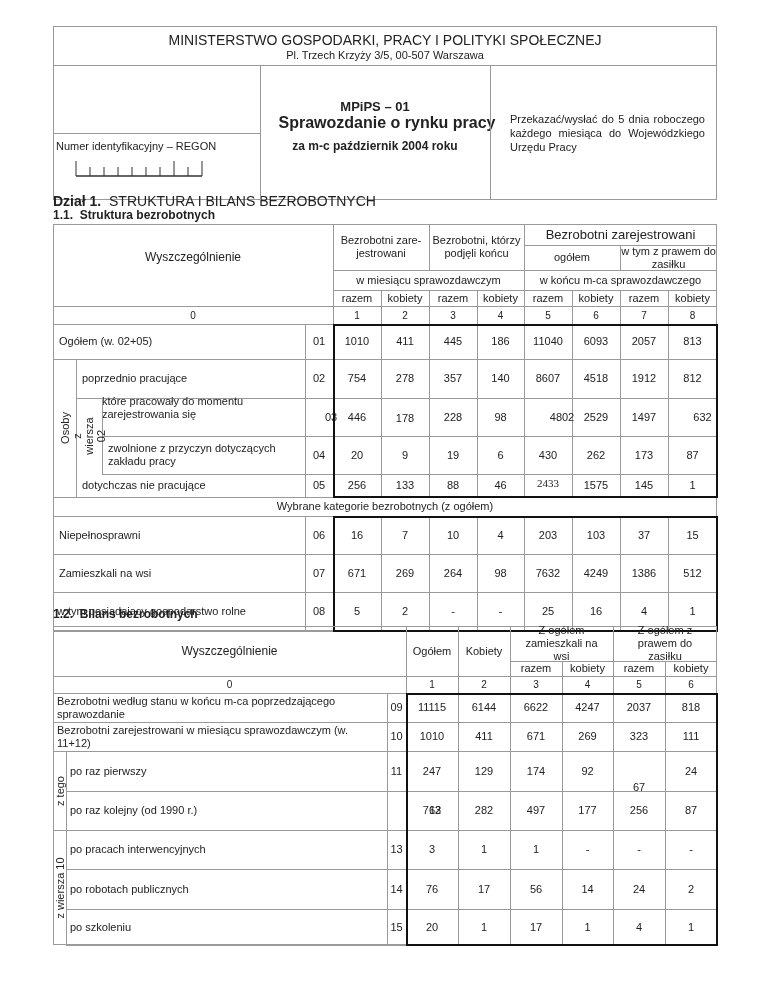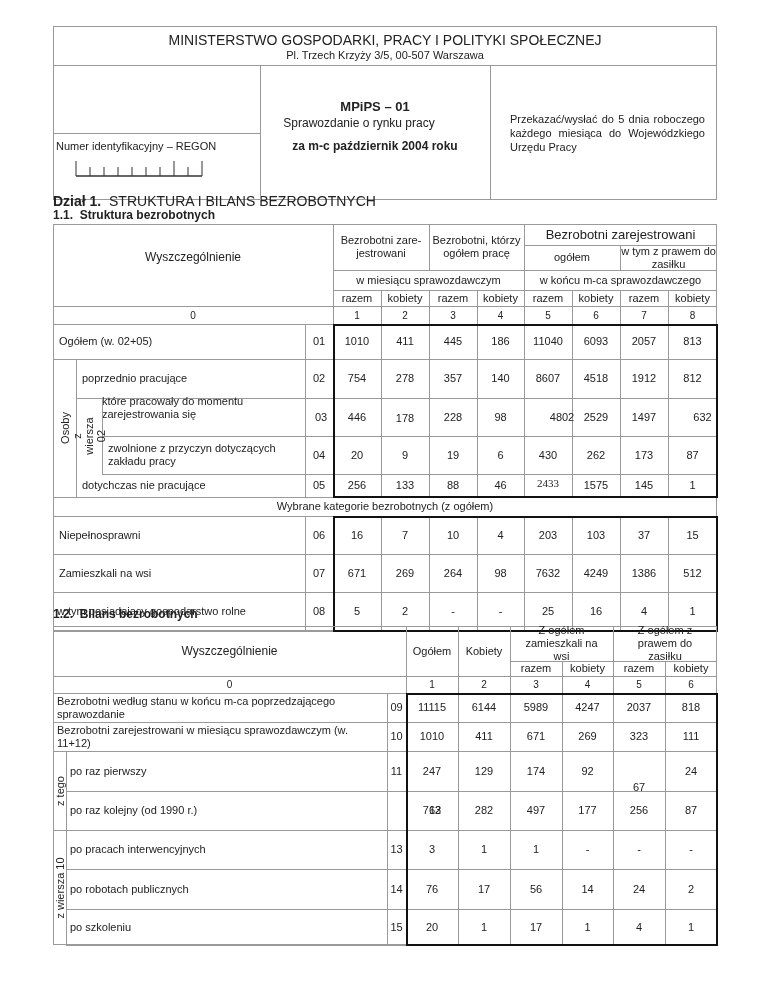--- a/index.html
+++ b/index.html
@@ -15,21 +15,21 @@
 </style>
 </head>
 <body>
 
 <div class="abs" style="left:53px;top:26px;width:664px;height:174px;border:1px solid #999;"></div>
 
 <div class="abs c" style="left:53px;top:32px;width:664px;height:16px;font-size:14px;">MINISTERSTWO GOSPODARKI, PRACY I POLITYKI SPOŁECZNEJ</div>
 <div class="abs c" style="left:53px;top:48px;width:664px;height:14px;font-size:11px;">Pl. Trzech Krzyży 3/5, 00-507 Warszawa</div>
 
 <div class="abs c" style="left:260px;top:98px;width:230px;height:16px;font-size:13px;font-weight:bold;">MPiPS – 01</div>
-<div class="abs c" style="left:244px;top:116px;width:230px;height:14px;font-size:12px;font-weight:normal;">Sprawozdanie o rynku pracy</div>
+<div class="abs c" style="left:272px;top:116px;width:230px;height:14px;font-size:16px;font-weight:bold;">Sprawozdanie o rynku pracy</div>
 <div class="abs c" style="left:260px;top:139px;width:230px;height:14px;font-size:12px;font-weight:bold;">za m-c październik 2004 roku</div>
 
 <div class="abs" style="left:56px;top:140px;width:200px;height:14px;font-size:11px;">Numer identyfikacyjny – REGON</div>
 <div class="abs" style="left:75px;top:161px;width:128px;height:16px;">
   <svg width="128" height="16">
     <line x1="1" y1="15" x2="127" y2="15" stroke="#333" stroke-width="1.5"></line>
     <g stroke="#333" stroke-width="1">
       <line x1="1" y1="0" x2="1" y2="15"></line>
       <line x1="15" y1="6" x2="15" y2="15"></line>
       <line x1="29" y1="6" x2="29" y2="15"></line>
@@ -66,21 +66,21 @@
     <div class="abs " style="left: 524px; top: 270px; width: 1px; height: 20px; background: rgb(154, 154, 154);"></div>
     <div class="abs " style="left: 381px; top: 290px; width: 1px; height: 34px; background: rgb(154, 154, 154);"></div>
     <div class="abs " style="left: 429px; top: 290px; width: 1px; height: 34px; background: rgb(154, 154, 154);"></div>
     <div class="abs " style="left: 477px; top: 290px; width: 1px; height: 34px; background: rgb(154, 154, 154);"></div>
     <div class="abs " style="left: 524px; top: 290px; width: 1px; height: 34px; background: rgb(154, 154, 154);"></div>
     <div class="abs " style="left: 572px; top: 290px; width: 1px; height: 34px; background: rgb(154, 154, 154);"></div>
     <div class="abs " style="left: 620px; top: 290px; width: 1px; height: 34px; background: rgb(154, 154, 154);"></div>
     <div class="abs " style="left: 668px; top: 290px; width: 1px; height: 34px; background: rgb(154, 154, 154);"></div>
     <div class="abs c" style="left: 53px; top: 224px; width: 280px; height: 66px; font-size: 12px;">Wyszczególnienie</div>
     <div class="abs c t" style="left: 333px; top: 224px; width: 96px; height: 46px;">Bezrobotni zare-jestrowani</div>
-    <div class="abs c t" style="left: 429px; top: 224px; width: 95px; height: 46px;">Bezrobotni, którzy ogółem pracę</div>
+    <div class="abs c t" style="left: 429px; top: 224px; width: 95px; height: 46px;">Bezrobotni, którzy podjęli końcu</div>
     <div class="abs c t" style="left: 524px; top: 224px; width: 193px; height: 21px; font-size: 13px;">Bezrobotni zarejestrowani</div>
     <div class="abs c t" style="left: 524px; top: 245px; width: 96px; height: 25px;">ogółem</div>
     <div class="abs c t" style="left: 620px; top: 245px; width: 97px; height: 25px;">w tym z prawem do zasiłku</div>
     <div class="abs c t" style="left: 333px; top: 270px; width: 191px; height: 20px;">w miesiącu sprawozdawczym</div>
     <div class="abs c t" style="left: 524px; top: 270px; width: 193px; height: 20px;">w końcu m-ca sprawozdawczego</div>
     <div class="abs c t" style="left: 333px; top: 290px; width: 48px; height: 16px;">razem</div>
     <div class="abs c t" style="left: 381px; top: 290px; width: 48px; height: 16px;">kobiety</div>
     <div class="abs c t" style="left: 429px; top: 290px; width: 48px; height: 16px;">razem</div>
     <div class="abs c t" style="left: 477px; top: 290px; width: 47px; height: 16px;">kobiety</div>
     <div class="abs c t" style="left: 524px; top: 290px; width: 48px; height: 16px;">razem</div>
@@ -137,21 +137,21 @@
     <div class="abs " style="left: 102px; top: 436px; width: 615px; height: 1px; background: rgb(154, 154, 154);"></div>
     <div class="abs " style="left: 305px; top: 398px; width: 1px; height: 38px; background: rgb(154, 154, 154);"></div>
     <div class="abs " style="left: 381px; top: 398px; width: 1px; height: 38px; background: rgb(154, 154, 154);"></div>
     <div class="abs " style="left: 429px; top: 398px; width: 1px; height: 38px; background: rgb(154, 154, 154);"></div>
     <div class="abs " style="left: 477px; top: 398px; width: 1px; height: 38px; background: rgb(154, 154, 154);"></div>
     <div class="abs " style="left: 524px; top: 398px; width: 1px; height: 38px; background: rgb(154, 154, 154);"></div>
     <div class="abs " style="left: 572px; top: 398px; width: 1px; height: 38px; background: rgb(154, 154, 154);"></div>
     <div class="abs " style="left: 620px; top: 398px; width: 1px; height: 38px; background: rgb(154, 154, 154);"></div>
     <div class="abs " style="left: 668px; top: 398px; width: 1px; height: 38px; background: rgb(154, 154, 154);"></div>
     <div class="abs l t" style="left: 102px; top: 389px; width: 203px; height: 38px; padding-left: 0; padding-right: 4px;">które pracowały do momentu zarejestrowania się</div>
-    <div class="abs c t" style="left: 307px; top: 398px; width: 28px; height: 38px;">03</div>
+    <div class="abs c t" style="left: 317px; top: 398px; width: 28px; height: 38px;">03</div>
     <div class="abs c t" style="left: 333px; top: 398px; width: 48px; height: 38px;">446</div>
     <div class="abs c t" style="left: 381px; top: 392px; width: 48px; height: 38px; margin-top: 7px;">178</div>
     <div class="abs c t" style="left: 429px; top: 398px; width: 48px; height: 38px;">228</div>
     <div class="abs c t" style="left: 477px; top: 398px; width: 47px; height: 38px;">98</div>
     <div class="abs c t" style="left: 524px; top: 398px; width: 48px; height: 38px; padding-left: 28px;">4802</div>
     <div class="abs c t" style="left: 572px; top: 398px; width: 48px; height: 38px;">2529</div>
     <div class="abs c t" style="left: 620px; top: 398px; width: 48px; height: 38px;">1497</div>
     <div class="abs c t" style="left: 668px; top: 398px; width: 49px; height: 38px; padding-left: 20px;">632</div>
     <div class="abs " style="left: 102px; top: 474px; width: 615px; height: 1px; background: rgb(154, 154, 154);"></div>
     <div class="abs " style="left: 305px; top: 436px; width: 1px; height: 38px; background: rgb(154, 154, 154);"></div>
@@ -296,21 +296,21 @@
     <div class="abs " style="left: 387px; top: 693px; width: 1px; height: 29px; background: rgb(154, 154, 154);"></div>
     <div class="abs " style="left: 458px; top: 693px; width: 1px; height: 29px; background: rgb(154, 154, 154);"></div>
     <div class="abs " style="left: 510px; top: 693px; width: 1px; height: 29px; background: rgb(154, 154, 154);"></div>
     <div class="abs " style="left: 562px; top: 693px; width: 1px; height: 29px; background: rgb(154, 154, 154);"></div>
     <div class="abs " style="left: 613px; top: 693px; width: 1px; height: 29px; background: rgb(154, 154, 154);"></div>
     <div class="abs " style="left: 665px; top: 693px; width: 1px; height: 29px; background: rgb(154, 154, 154);"></div>
     <div class="abs l t" style="left: 53px; top: 693px; width: 334px; height: 29px; padding-left: 4px; padding-right: 6px;">Bezrobotni według stanu w końcu m-ca poprzedzającego sprawozdanie</div>
     <div class="abs c t" style="left: 387px; top: 693px; width: 19px; height: 29px;">09</div>
     <div class="abs c t" style="left: 406px; top: 693px; width: 52px; height: 29px;">11115</div>
     <div class="abs c t" style="left: 458px; top: 693px; width: 52px; height: 29px;">6144</div>
-    <div class="abs c t" style="left: 510px; top: 693px; width: 52px; height: 29px;">5989</div>
+    <div class="abs c t" style="left: 510px; top: 693px; width: 52px; height: 29px;">6622</div>
     <div class="abs c t" style="left: 562px; top: 693px; width: 51px; height: 29px;">4247</div>
     <div class="abs c t" style="left: 613px; top: 693px; width: 52px; height: 29px;">2037</div>
     <div class="abs c t" style="left: 665px; top: 693px; width: 52px; height: 29px;">818</div>
     <div class="abs " style="left: 53px; top: 751px; width: 664px; height: 1px; background: rgb(154, 154, 154);"></div>
     <div class="abs " style="left: 387px; top: 722px; width: 1px; height: 29px; background: rgb(154, 154, 154);"></div>
     <div class="abs " style="left: 458px; top: 722px; width: 1px; height: 29px; background: rgb(154, 154, 154);"></div>
     <div class="abs " style="left: 510px; top: 722px; width: 1px; height: 29px; background: rgb(154, 154, 154);"></div>
     <div class="abs " style="left: 562px; top: 722px; width: 1px; height: 29px; background: rgb(154, 154, 154);"></div>
     <div class="abs " style="left: 613px; top: 722px; width: 1px; height: 29px; background: rgb(154, 154, 154);"></div>
     <div class="abs " style="left: 665px; top: 722px; width: 1px; height: 29px; background: rgb(154, 154, 154);"></div>

